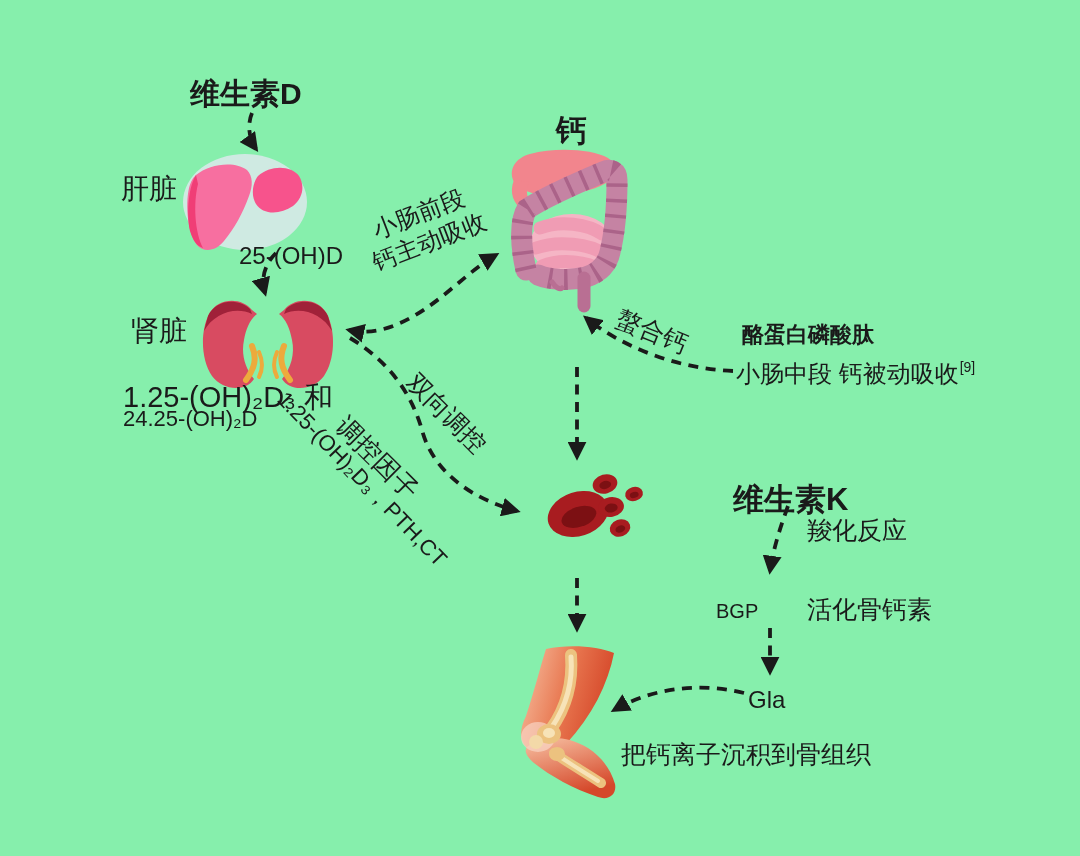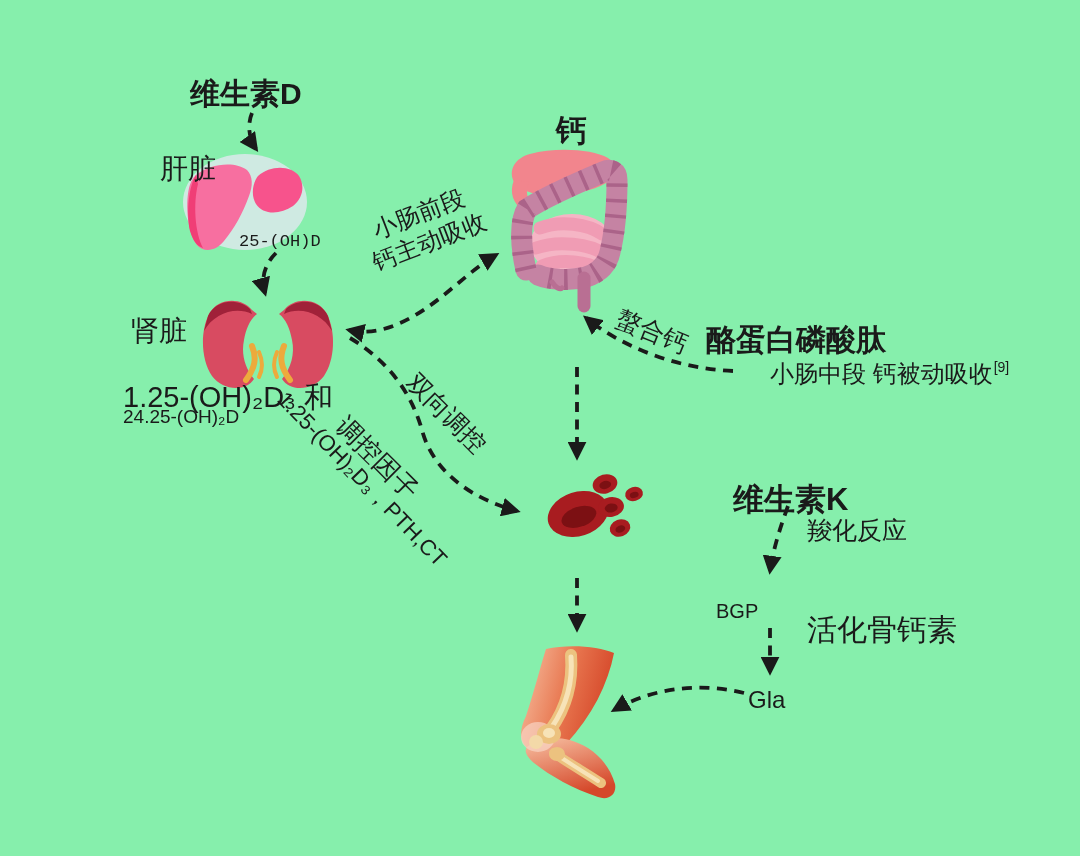--- a/index.html
+++ b/index.html
@@ -138,55 +138,56 @@
       <ellipse cx="549" cy="733" rx="6" ry="5" fill="#f7e3b8"></ellipse>
       <circle cx="536" cy="742" r="7" fill="#f3d9a8"></circle>
       <path d="M 554,753 C 570,764 586,773 601,783" fill="none" stroke="#ecc27f" stroke-width="10" stroke-linecap="round"></path>
       <path d="M 556,754 C 570,764 584,772 598,781" fill="none" stroke="#f7e3b8" stroke-width="4" stroke-linecap="round"></path>
       <ellipse cx="557" cy="754" rx="8" ry="7" fill="#ecc27f"></ellipse>
     </g>
   </svg>
 
   <div class="lbl bold" style="left:190px;top:75px;font-size:30px;">维生素D</div>
 
-  <div class="lbl" style="left:121px;top:151px;font-size:28px;margin-left:39px;">肝脏</div>
+  <div class="lbl" style="left:121px;top:171px;font-size:28px;">肝脏</div>
 
-  <div class="lbl" style="left:239px;top:231px;font-size:17px;font-family:Liberation Mono, monospace;">25-(OH)D</div>
+  <div class="lbl" style="left:239px;top:241px;font-size:24px;">25-(OH)D</div>
 
   <div class="lbl" style="left:131px;top:313px;font-size:28px;">肾脏</div>
 
   <div class="lbl" style="left:123px;top:379px;font-size:29px;">1.25-(OH)₂D₃ 和</div>
-  <div class="lbl" style="left:123px;top:405px;font-size:19px;">24.25-(OH)₂D</div>
+  <div class="lbl" style="left:123px;top:405px;font-size:22px;">24.25-(OH)₂D</div>
 
   <div class="lbl bold" style="left:556px;top:112px;font-size:31px;">钙</div>
 
   <div class="lbl center" style="left:322px;top:198px;width:204px;font-size:24px;transform:rotate(-21deg);">
     <div>小肠前段</div>
     <div>钙主动吸收</div>
   </div>
 
   <div class="lbl rot" style="left:623px;top:303px;font-size:25px;transform:rotate(22deg);">螯合钙</div>
 
-  <div class="lbl bold" style="left:706px;top:321px;font-size:30px;">酪蛋白磷酸肽</div>
+  <div class="lbl bold" style="left:742px;top:321px;font-size:22px;">酪蛋白磷酸肽</div>
 
-  <div class="lbl" style="left:736px;top:359px;font-size:24px;margin-left:34px;">
+  <div class="lbl" style="left:736px;top:359px;font-size:24px;">
     <span>小肠中段 钙被动吸收</span><span class="sup">[9]</span>
   </div>
 
   <div class="lbl rot" style="left:422px;top:367px;font-size:25px;transform:rotate(45deg);">双向调控</div>
 
   <div class="lbl rot" style="left:352px;top:410px;font-size:26px;transform:rotate(45deg);">调控因子</div>
 
   <div class="lbl rot" style="left:291px;top:386px;font-size:22px;transform:rotate(46deg);">1.25-(OH)₂D₃，PTH,CT</div>
 
 
   <div class="lbl bold" style="left:733px;top:481px;font-size:31px;">维生素K</div>
 
   <div class="lbl" style="left:807px;top:515px;font-size:25px;">羧化反应</div>
 
   <div class="lbl" style="left:716px;top:599px;font-size:20px;">BGP</div>
 
-  <div class="lbl" style="left:807px;top:611px;font-size:30px;">活化骨钙素</div>
+  <div class="lbl" style="left:807px;top:594px;font-size:25px;">活化骨钙素</div>
 
   <div class="lbl" style="left:748px;top:685px;font-size:24px;">Gla</div>
 
+  <div class="lbl" style="left:621px;top:739px;font-size:25px;">把钙离子沉积到骨组织</div>
 
 </div>
 
 </body></html>

